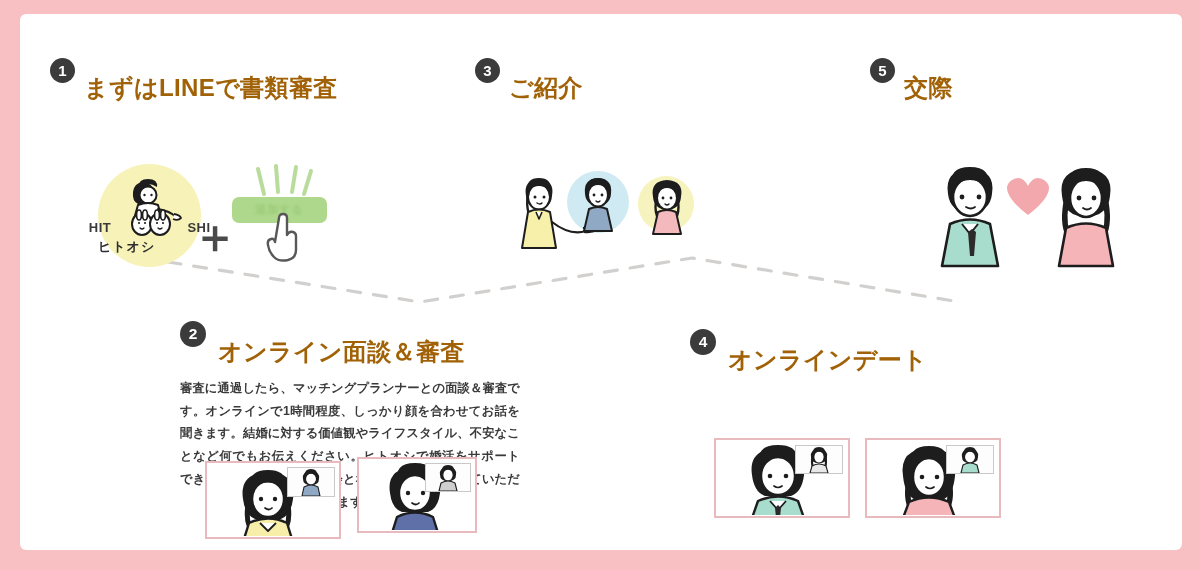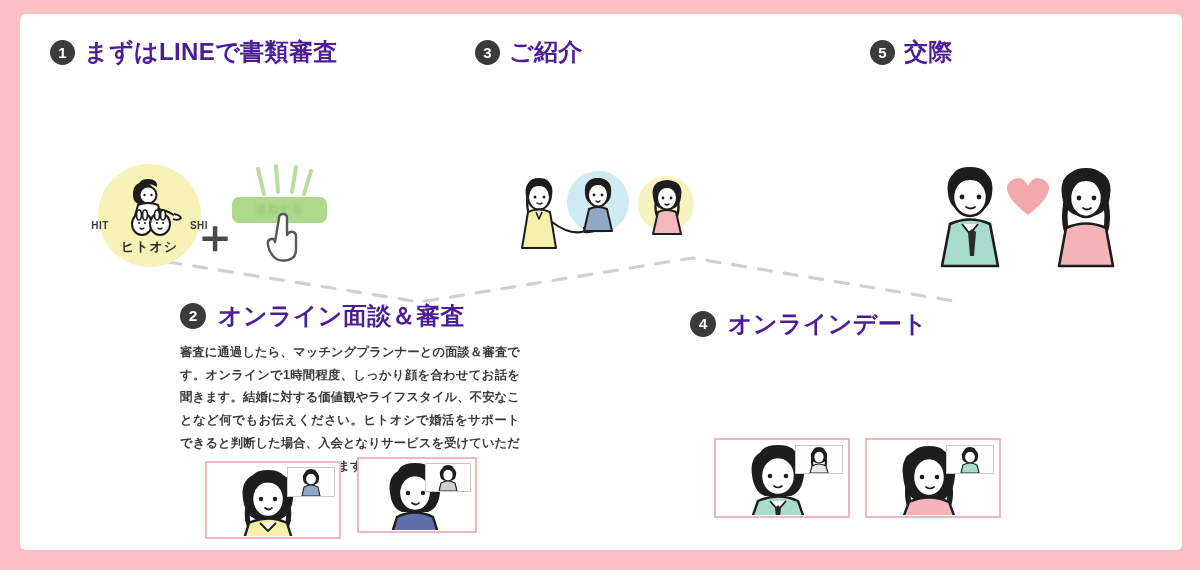--- a/index.html
+++ b/index.html
@@ -66,23 +66,24 @@
     font-size: 15px;
     font-weight: bold;
     line-height: 25px;
     text-align: center;
     letter-spacing: 0;
   }
   .badge.lg { width: 26px; height: 26px; line-height: 26px; font-size: 15.5px; }
   .step-title {
     font-size: 24px;
     font-weight: bold;
-    color: #4c1d95;
+    color: #a16207;
     letter-spacing: 0.4px;
     white-space: nowrap;
+    margin-top: 36px;
   }
   .step-body {
     font-size: 12.3px;
     line-height: 1.85;
     color: #3b3a3a;
     text-align: justify;
     text-justify: inter-character;
     font-weight: bold;
     letter-spacing: 0.1px;
   }
@@ -107,29 +108,28 @@
     position: absolute;
     left: 18px; top: 2px;
     width: 103px; height: 103px;
     border-radius: 50%;
     background: #f6f2b8;
   }
   .logo-inner-text {
     position: absolute;
     left: 0; right: 8px;
     text-align: center;
-    font-size: 10px;
+    font-size: 13px;
     font-weight: bold;
     color: #3a3a3a;
     letter-spacing: 0.5px;
   }
   .logo-kana {
     position: absolute;
     left: 0; right: 0;
-    text-align: center;
     font-size: 13px;
     font-weight: bold;
     color: #2f2e2e;
     letter-spacing: 1px;
   }
   .plus-sign {
     position: absolute;
     left: 112px; top: 52px;
     width: 44px; height: 44px;
     color: #4a4a4a;

